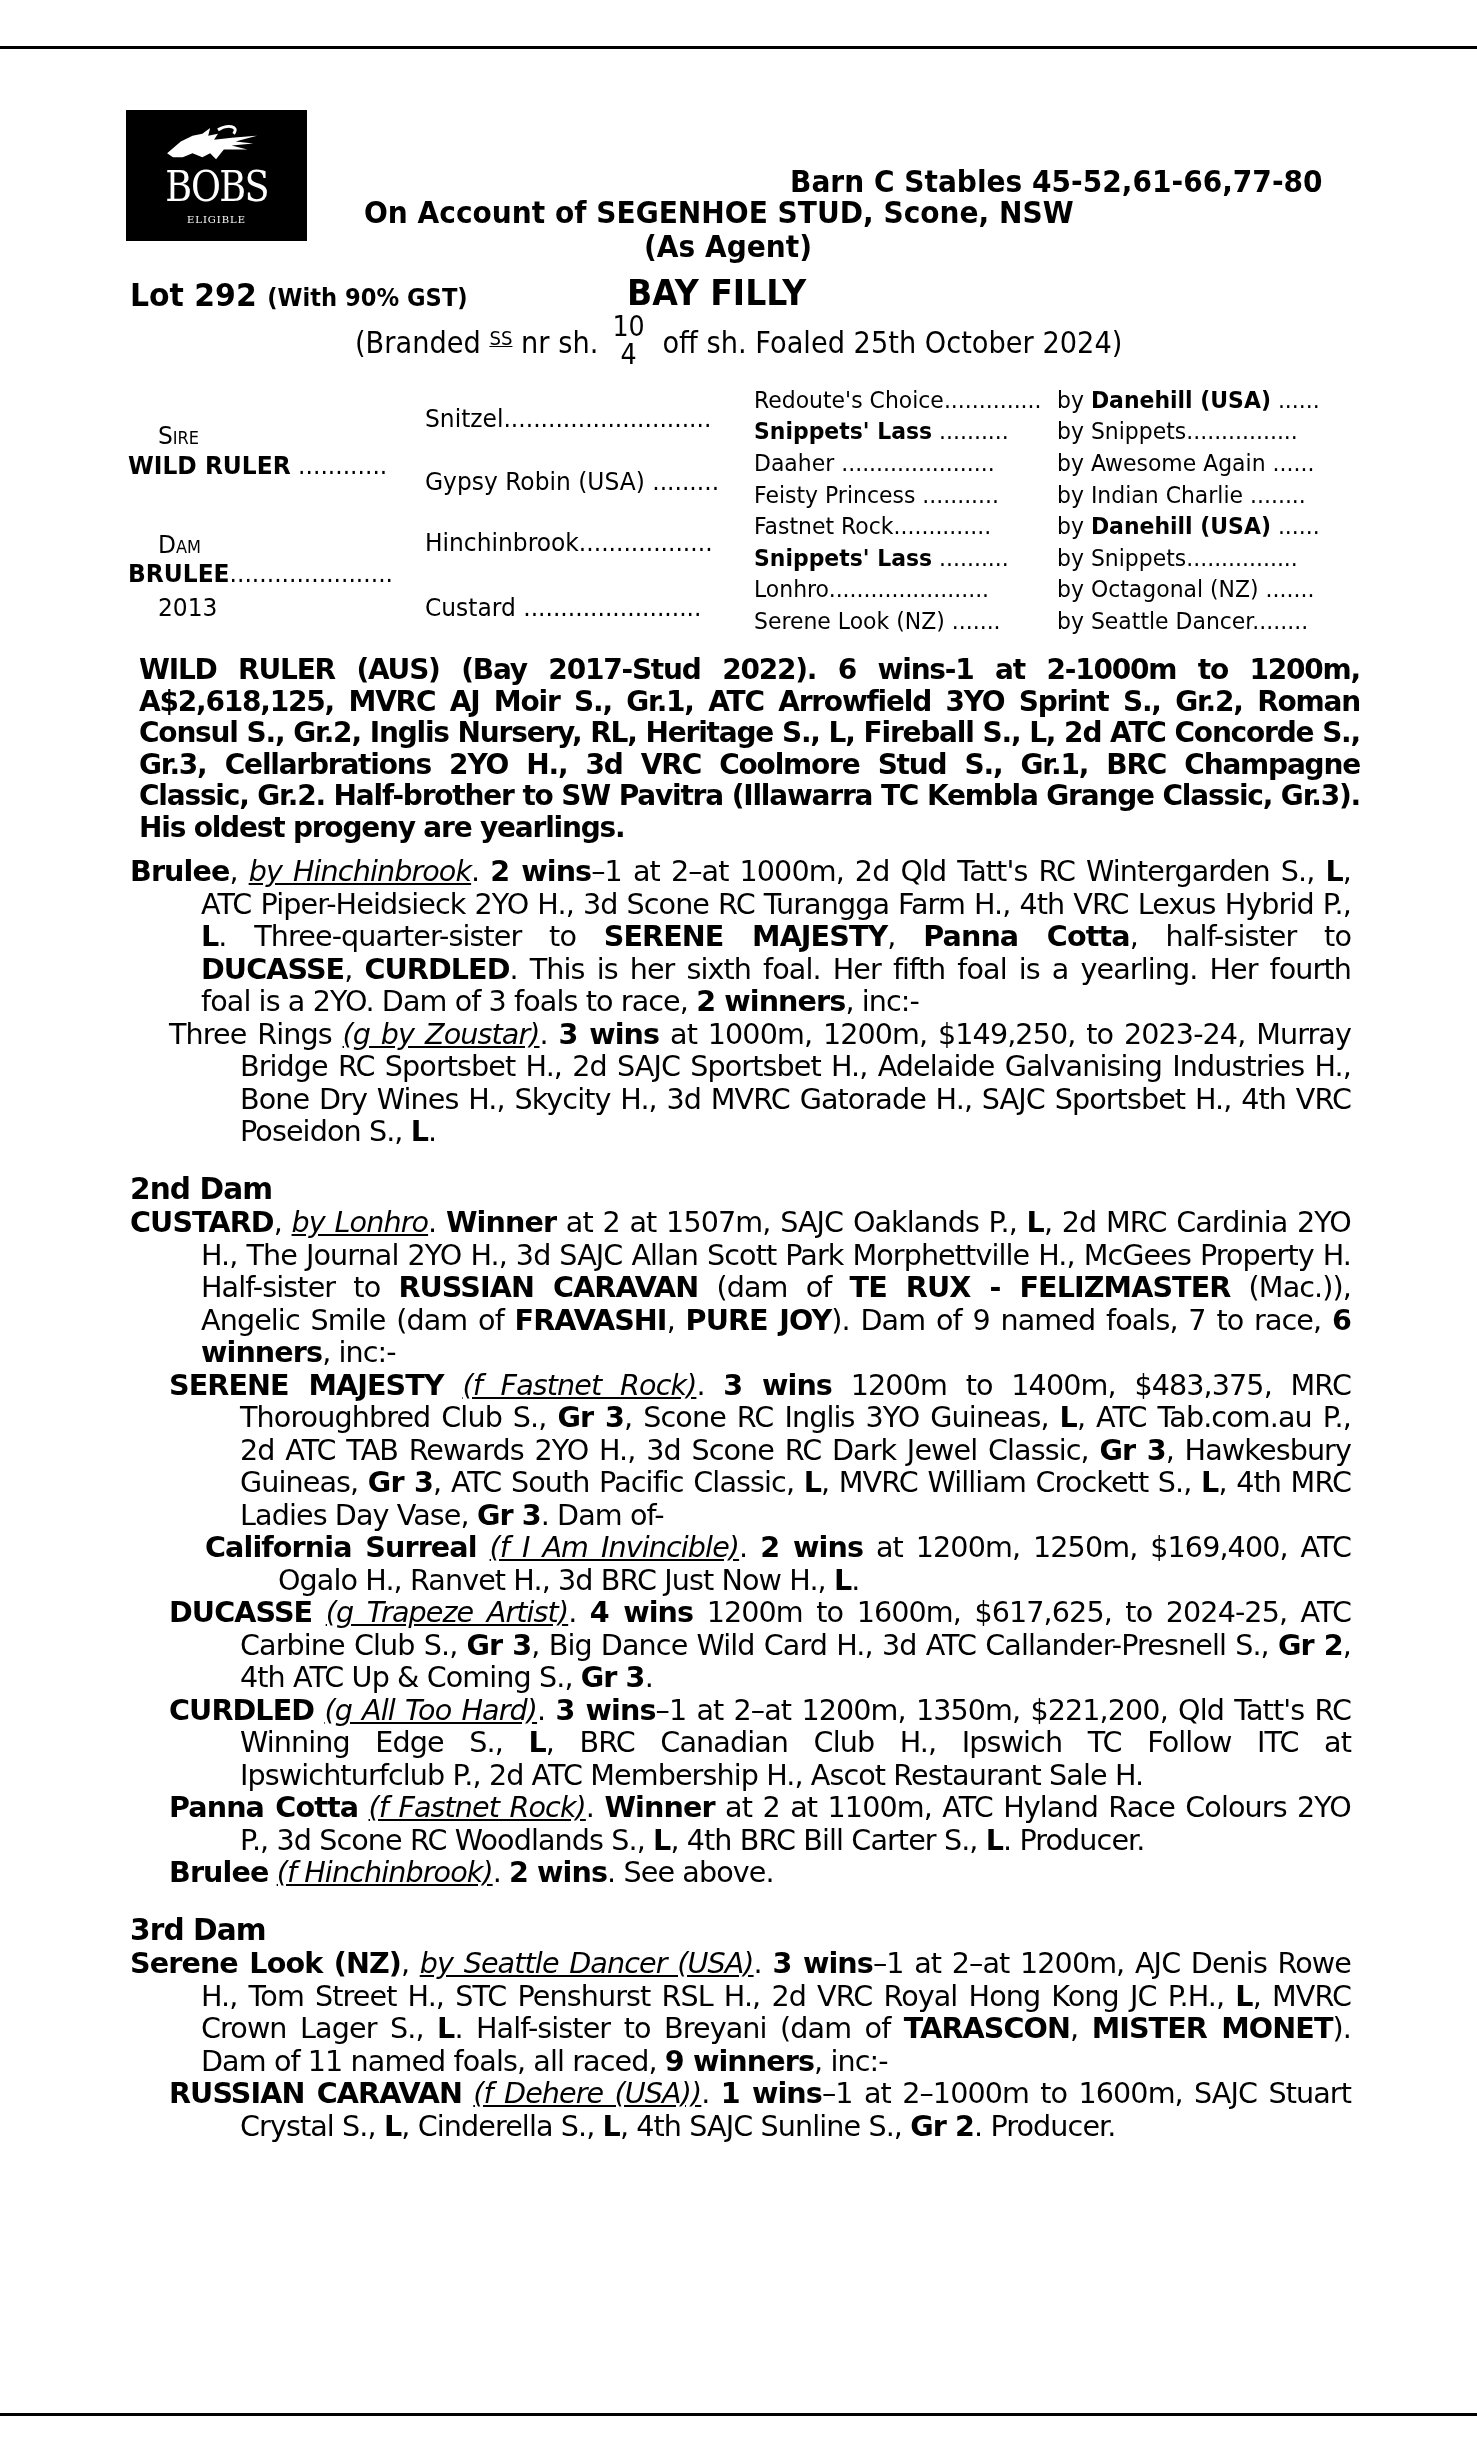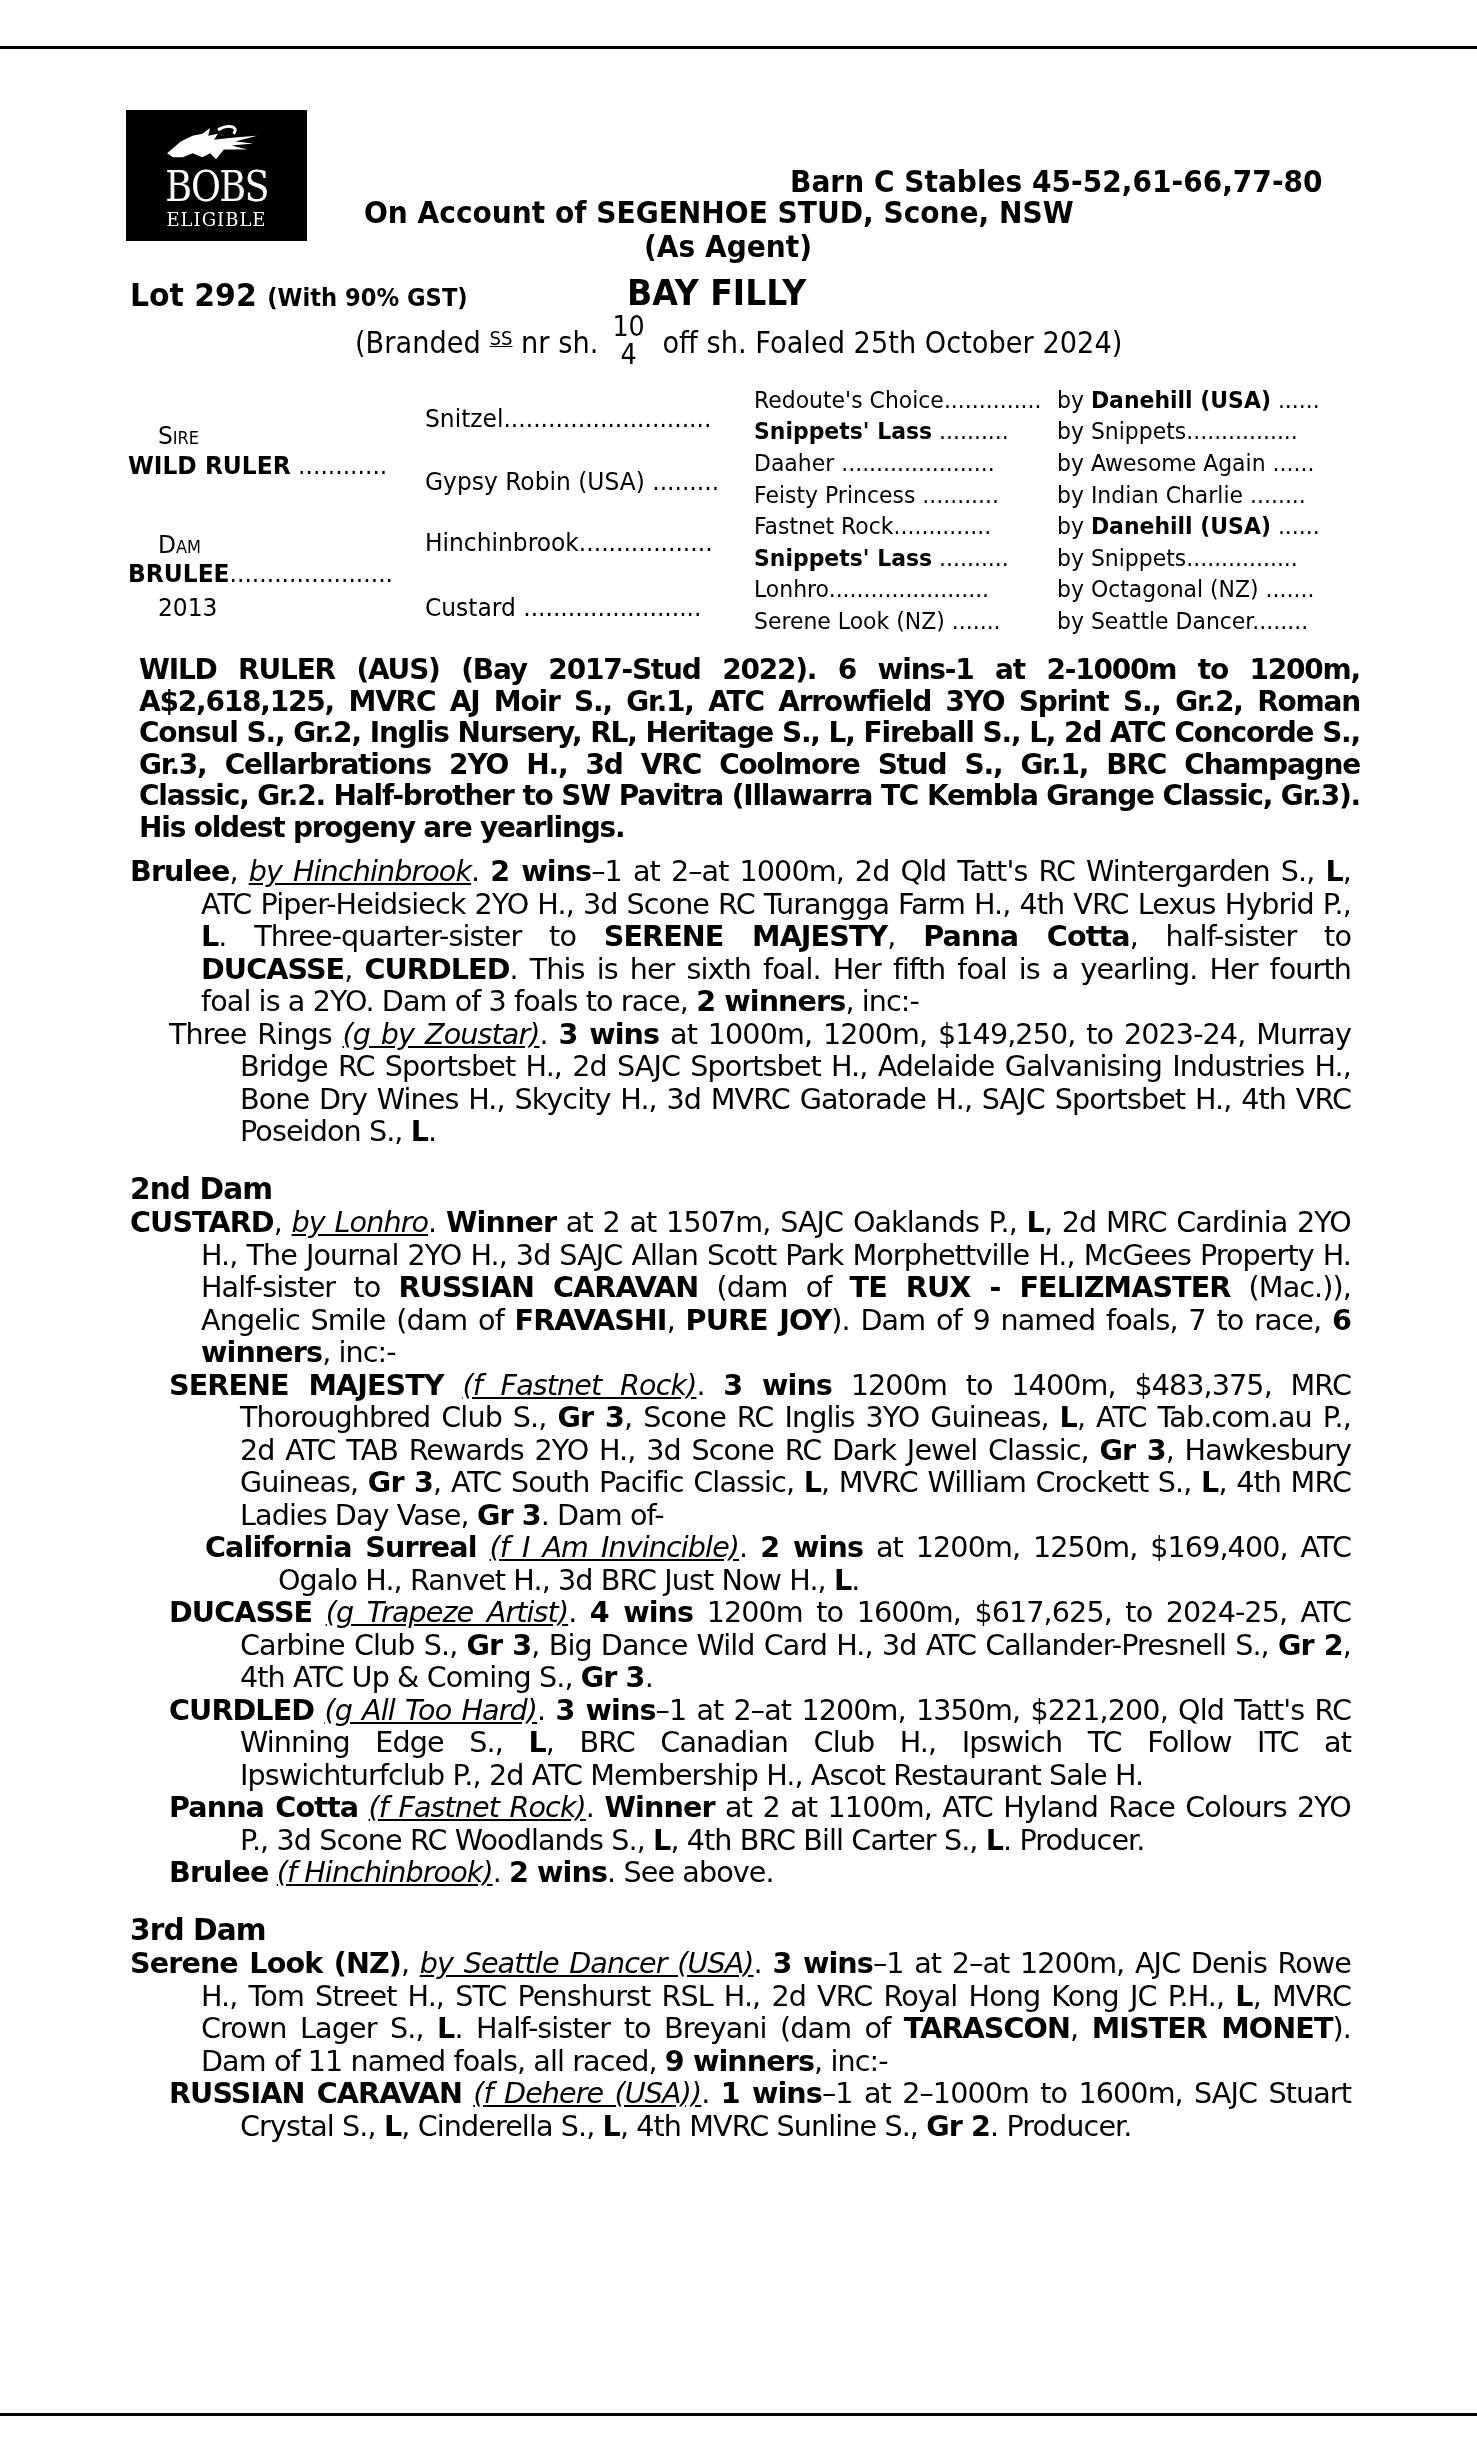--- a/index.html
+++ b/index.html
@@ -9,21 +9,21 @@
   #top-rule { top:46px; }
   #bottom-rule { top:2413px; }
 
   
   #logo { position:absolute; left:126px; top:110px; width:181px; height:131px; background:#000;
           color:#ffffff; text-align:center; }
   #logo svg { position:absolute; left:37px; top:13.8px; }
   #logo .bobs { position:absolute; left:0; width:100%; top:55px; font-family:"DejaVu Serif", serif;
                 font-size:43px; line-height:43px; letter-spacing:-2px; transform:scaleX(0.85); }
   #logo .elig { position:absolute; left:0; width:100%; top:102px; font-family:"DejaVu Serif", serif;
-                font-size:18px; line-height:15.8px; letter-spacing:1px; }
+                font-size:10px; line-height:15.8px; letter-spacing:1px; }
 
   .hdr { position:absolute; font-weight:bold; white-space:nowrap; transform-origin:left top; }
   #barn { left:790px; top:164px; font-size:30.5px; transform:scaleX(0.92); }
   #account { left:364px; top:195px; font-size:30.5px; transform:scaleX(0.92); }
   #agent { left:644px; top:229px; font-size:30.5px; transform:scaleX(0.92); }
   #lot { left:130px; top:276px; font-size:32.5px; transform:scaleX(0.92); }
   #lot .gst { font-size:24.6px; }
   #colour { left:627px; top:272px; font-size:36px; transform:scaleX(0.92); }
 
   #branded { position:absolute; left:355px; top:317px; font-size:29.6px; white-space:nowrap;
@@ -144,18 +144,18 @@
       <div class="para l2"><span class="b">California Surreal</span><span> </span><span class="i">(f I Am Invincible)</span><span>. </span><span class="b">2 wins</span><span> at 1200m, 1250m, $169,400, ATC Ogalo H., Ranvet H., 3d BRC Just Now H., </span><span class="b">L</span><span>.</span></div>
       <div class="para l1"><span class="b">DUCASSE</span><span> </span><span class="i">(g Trapeze Artist)</span><span>. </span><span class="b">4 wins</span><span> 1200m to 1600m, $617,625, to 2024-25, ATC Carbine Club S., </span><span class="b">Gr 3</span><span>, Big Dance Wild Card H., 3d ATC Callander-Presnell S., </span><span class="b">Gr 2</span><span>, 4th ATC Up &amp; Coming S., </span><span class="b">Gr 3</span><span>.</span></div>
       <div class="para l1"><span class="b">CURDLED</span><span> </span><span class="i">(g All Too Hard)</span><span>. </span><span class="b">3 wins</span><span>–1 at 2–at 1200m, 1350m, $221,200, Qld Tatt's RC Winning Edge S., </span><span class="b">L</span><span>, BRC Canadian Club H., Ipswich TC Follow ITC at Ipswichturfclub P., 2d ATC Membership H., Ascot Restaurant Sale H.</span></div>
       <div class="para l1"><span class="b">Panna Cotta</span><span> </span><span class="i">(f Fastnet Rock)</span><span>. </span><span class="b">Winner</span><span> at 2 at 1100m, ATC Hyland Race Colours 2YO P., 3d Scone RC Woodlands S., </span><span class="b">L</span><span>, 4th BRC Bill Carter S., </span><span class="b">L</span><span>. Producer.</span></div>
       <div class="para l1"><span class="b">Brulee</span><span> </span><span class="i">(f Hinchinbrook)</span><span>. </span><span class="b">2 wins</span><span>. See above.</span></div>
     </div>
     <div>
       <div class="gap"></div>
       <div class="sec-head">3rd Dam</div>
       <div class="para"><span class="b">Serene Look (NZ)</span><span>, </span><span class="i">by Seattle Dancer (USA)</span><span>. </span><span class="b">3 wins</span><span>–1 at 2–at 1200m, AJC Denis Rowe H., Tom Street H., STC Penshurst RSL H., 2d VRC Royal Hong Kong JC P.H., </span><span class="b">L</span><span>, MVRC Crown Lager S., </span><span class="b">L</span><span>. Half-sister to Breyani (dam of </span><span class="b">TARASCON</span><span>, </span><span class="b">MISTER MONET</span><span>). Dam of 11 named foals, all raced, </span><span class="b">9 winners</span><span>, inc:-</span></div>
-      <div class="para l1"><span class="b">RUSSIAN CARAVAN</span><span> </span><span class="i">(f Dehere (USA))</span><span>. </span><span class="b">1 wins</span><span>–1 at 2–1000m to 1600m, SAJC Stuart Crystal S., </span><span class="b">L</span><span>, Cinderella S., </span><span class="b">L</span><span>, 4th MVRC Sunline S., </span><span class="b">Gr 2</span><span>. Producer.</span></div>
+      <div class="para l1"><span class="b">RUSSIAN CARAVAN</span><span> </span><span class="i">(f Dehere (USA))</span><span>. </span><span class="b">1 wins</span><span>–1 at 2–1000m to 1600m, SAJC Stuart Crystal S., </span><span class="b">L</span><span>, Cinderella S., </span><span class="b">L</span><span>, 4th SAJC Sunline S., </span><span class="b">Gr 2</span><span>. Producer.</span></div>
     </div>
   </div>
 
 <div class="rule" id="bottom-rule"></div>
 
 
 </body></html>

